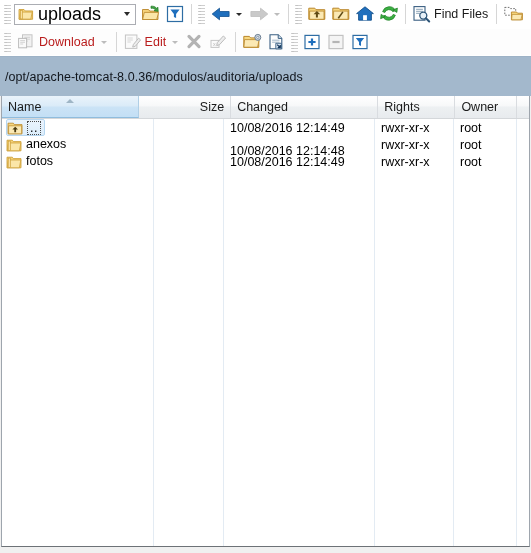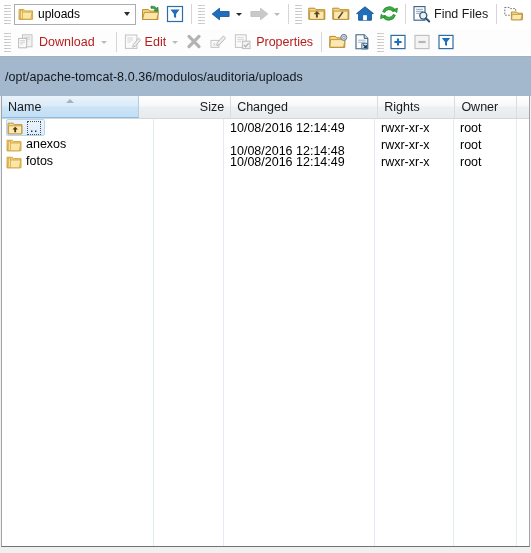--- a/index.html
+++ b/index.html
@@ -26,21 +26,21 @@
     background-size:100% 3px;
     opacity:.85;
   }
   .grip i{display:block;width:2px;height:19px;margin-left:1px;
     background-image:linear-gradient(to bottom,#b9b9b9 1px,transparent 1px);
     background-size:100% 3px;}
   .combo{
     width:122px;height:21px;border:1px solid #abadb3;background:#fff;
     display:flex;align-items:center;box-sizing:border-box;flex:none;margin-right:3px;
   }
-  .combo .lbl{flex:1;font-size:12px;padding-left:4px;color:#000;white-space:nowrap;overflow:hidden;}
+  .combo .lbl{flex:1;font-size:18px;padding-left:4px;color:#000;white-space:nowrap;overflow:hidden;}
   .combo .arrow{
     width:17px;height:19px;display:flex;align-items:center;justify-content:center;flex:none;
   }
   .caret{width:0;height:0;border-left:3.5px solid transparent;border-right:3.5px solid transparent;border-top:4px solid #2b2b2b;}
   .caret.sm{border-left-width:3px;border-right-width:3px;border-top-width:3.5px;}
   .caret.dis{border-top-color:#bcbcbc;}
 
   .tbtn{
     height:24px;min-width:24px;display:flex;align-items:center;justify-content:space-between;
     flex:none;padding:0 2px;box-sizing:border-box;
@@ -273,29 +273,20 @@
     </div>
 
     <div class="tbtn disabled">
       <svg width="20" height="18" viewBox="0 0 20 18">
         <rect x="2" y="7.4" width="8" height="7" fill="#fafafa" stroke="#c6c6c6" stroke-width="1"></rect>
         <text x="4" y="13" font-size="5.4" fill="#b8b8b8" font-family="Liberation Sans, sans-serif">x</text>
         <path d="m8.3 9.6 6-6.6 2.3 2-6 6.6-2.9 1z" fill="#ededed" stroke="#bdbdbd" stroke-width="1" stroke-linejoin="round"></path>
       </svg>
     </div>
 
-    <div class="tbtn txt disabled">
-      <svg width="20" height="18" viewBox="0 0 20 18">
-        <rect x="2.4" y="1.8" width="10.8" height="12.6" fill="#fafafa" stroke="#c4c4c4" stroke-width="1"></rect>
-        <path d="M4.3 4.6h6.6M4.3 6.6h6.6M4.3 8.6h4" stroke="#d2d2d2" stroke-width=".9"></path>
-        <rect x="9.6" y="8.2" width="7.4" height="7.4" fill="#f4f4f4" stroke="#bdbdbd" stroke-width="1"></rect>
-        <path d="m11 12 1.6 1.8 3.1-3.6" stroke="#b6b6b6" stroke-width="1.4" fill="none"></path>
-      </svg>
-      <span class="cap">Properties</span>
-    </div>
 
     <div class="sep"></div>
 
     <div class="tbtn">
       <svg width="21" height="18" viewBox="0 0 21 18">
         <path d="M1.8 3.4h5.6l1.2 1.5h8.2v9.5H1.8z" fill="#f7d77f" stroke="#b9862a" stroke-width="1"></path>
         <path d="M2.6 6.6h14.5l-1.5 7.6H1.9z" fill="#fbe9b4" stroke="#b9862a" stroke-width=".8"></path>
         <circle cx="15.8" cy="4.4" r="3" fill="#cfd8e0" stroke="#6a7d91" stroke-width="1"></circle>
         <circle cx="15.8" cy="4.4" r="1.1" fill="#ffffff" stroke="#6a7d91" stroke-width=".7"></circle>
       </svg>

